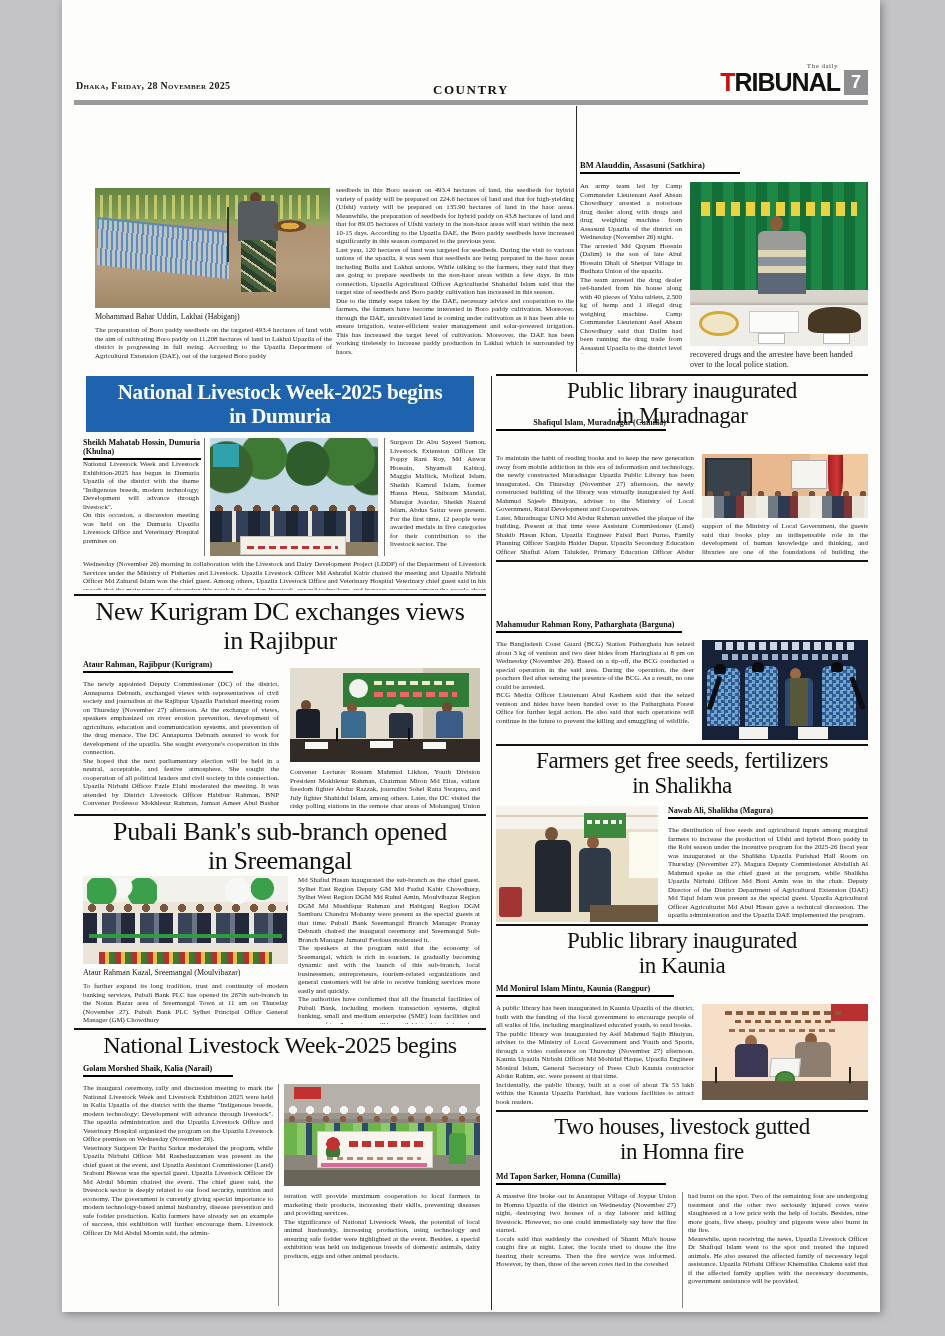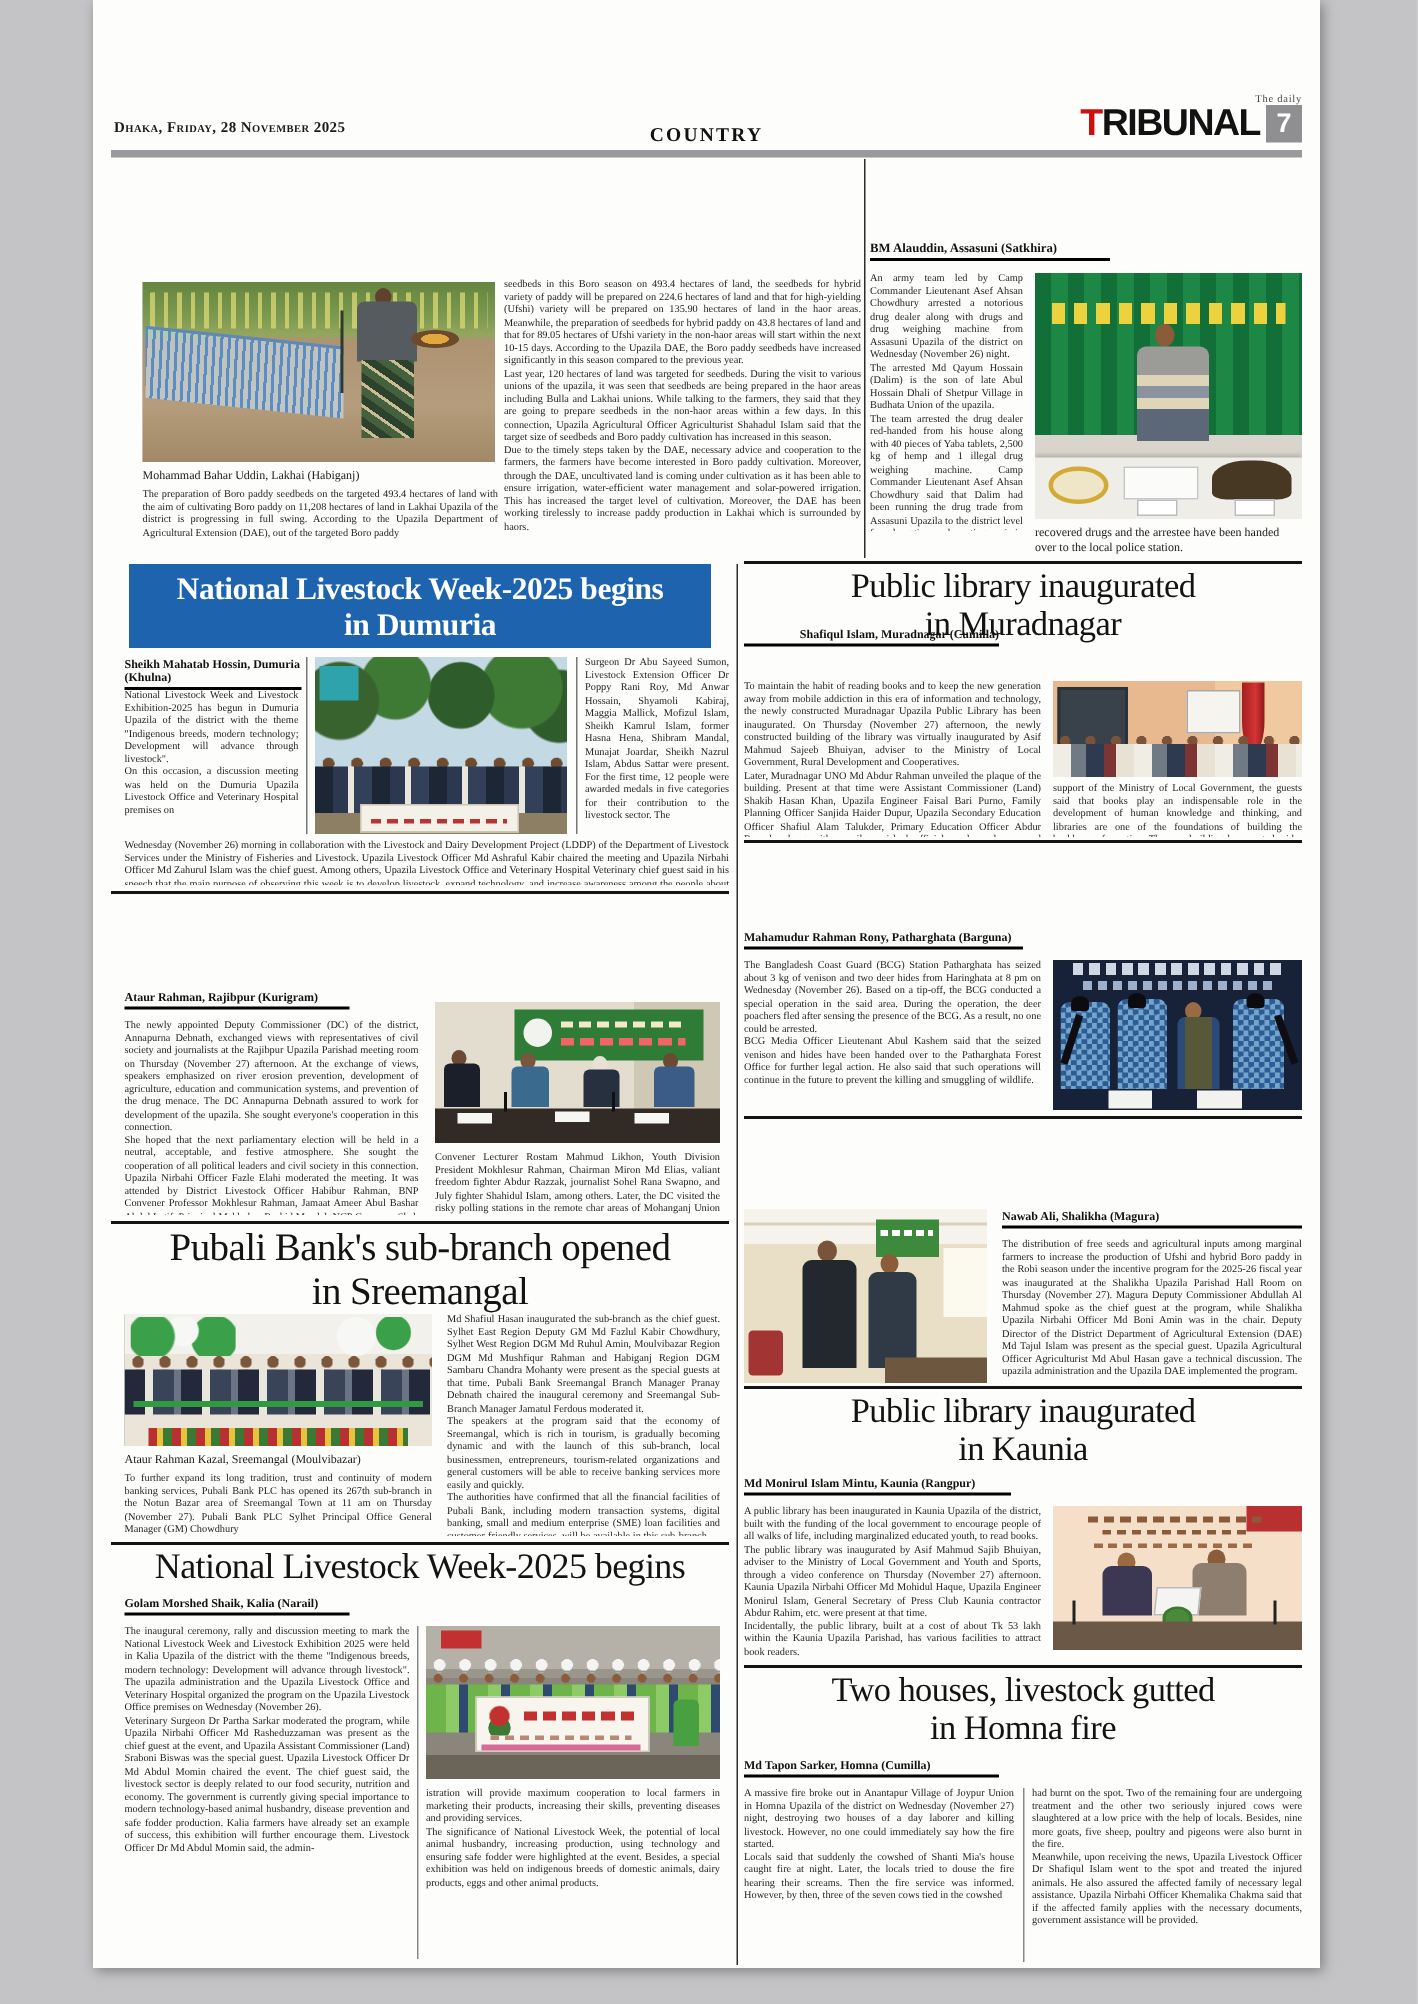--- a/index.html
+++ b/index.html
@@ -6,21 +6,21 @@
   .page{position:relative;width:945px;height:1336px;background:#c4c4c6;overflow:hidden;
         font-family:"Liberation Serif",serif;}
   .paper{position:absolute;left:62px;top:0;width:818px;height:1312px;background:#fdfdfc;
          box-shadow:2px 2px 8px rgba(0,0,0,.35);}
   
   .dateline{position:absolute;left:14px;top:80px;font-size:10px;font-weight:bold;
             font-variant:small-caps;color:#1a1a1a;letter-spacing:.3px;}
   .country{position:absolute;left:0;right:0;top:82px;text-align:center;font-size:13px;
            font-weight:bold;letter-spacing:1.5px;font-variant:small-caps;color:#111;}
   .logo{position:absolute;right:12px;top:62px;text-align:right;}
-  .logo .tag{font-size:7px;color:#444;letter-spacing:.5px;display:block;}
+  .logo .tag{font-size:7px;color:#444;letter-spacing:.5px;display:block;margin-right:30px;}
   .logo .word{font-family:"Liberation Sans",sans-serif;font-weight:900;font-size:25px;
               letter-spacing:-1px;color:#121212;line-height:1;}
   .logo .word .t{color:#cf0f0f;}
   .pagebox{display:inline-block;vertical-align:top;margin-left:4px;width:24px;height:25px;
            background:#8f8f92;color:#fff;font-family:"Liberation Sans",sans-serif;
            font-weight:bold;font-size:18px;text-align:center;line-height:25px;}
   .toprule{position:absolute;left:12px;right:12px;top:100px;height:5px;background:#9a9a9c;}
   
   .vline{position:absolute;width:1px;background:#2c2c2c;}
   .hrule{position:absolute;height:2px;background:#141414;}
@@ -112,20 +112,22 @@
       <div style="left:18%;bottom:1%;width:62%;height:14%;background:#f4f1e8;border:1px solid #c9c4b4;"></div>
       <div style="left:22%;bottom:6%;width:54%;height:3px;background:repeating-linear-gradient(90deg,#b33 0 7px,transparent 7px 11px);"></div>
     </div>
     <div class="vline" style="left:310px;top:62px;height:118px;background:#777;"></div>
     <div class="bd" style="left:316px;top:62px;width:96px;height:118px;">Surgeon Dr Abu Sayeed Sumon, Livestock Extension Officer Dr Poppy Rani Roy, Md Anwar Hossain, Shyamoli Kabiraj, Maggia Mallick, Mofizul Islam, Sheikh Kamrul Islam, former Hasna Hena, Shibram Mandal, Munajat Joardar, Sheikh Nazrul Islam, Abdus Sattar were present. For the first time, 12 people were awarded medals in five categories for their contribution to the livestock sector. The</div>
     <div class="bd" style="left:9px;top:184px;width:403px;height:30px;">Wednesday (November 26) morning in collaboration with the Livestock and Dairy Development Project (LDDP) of the Department of Livestock Services under the Ministry of Fisheries and Livestock. Upazila Livestock Officer Md Ashraful Kabir chaired the meeting and Upazila Nirbahi Officer Md Zahurul Islam was the chief guest. Among others, Upazila Livestock Office and Veterinary Hospital Veterinary chief guest said in his speech that the main purpose of observing this week is to develop livestock, expand technology, and increase awareness among the people about safe food production. Upazila Livestock Department Deputy Assistant Officer Chanchal Kumar Mandal moderated the program. Before the discussion, a huge rally was brought out that paraded various roads of the town and ended at the Livestock Department. The guests visited 30 stalls organized by the Department.</div>
   </div>
 
   <div class="hrule" style="left:12px;top:594px;width:412px;"></div>
   <div class="sec" style="left:12px;top:598px;width:412px;height:214px;">
+    <div class="hl" style="top:0;font-size:26px;">New Kurigram DC exchanges views
+in Rajibpur</div>
     <div class="by" style="left:9px;top:62px;width:150px;font-size:8px;">Ataur Rahman, Rajibpur (Kurigram)</div>
     <div class="bd" style="left:9px;top:82px;width:196px;height:130px;">The newly appointed Deputy Commissioner (DC) of the district, Annapurna Debnath, exchanged views with representatives of civil society and journalists at the Rajibpur Upazila Parishad meeting room on Thursday (November 27) afternoon. At the exchange of views, speakers emphasized on river erosion prevention, development of agriculture, education and communication systems, and prevention of the drug menace. The DC Annapurna Debnath assured to work for development of the upazila. She sought everyone's cooperation in this connection.
 She hoped that the next parliamentary election will be held in a neutral, acceptable, and festive atmosphere. She sought the cooperation of all political leaders and civil society in this connection. Upazila Nirbahi Officer Fazle Elahi moderated the meeting. It was attended by District Livestock Officer Habibur Rahman, BNP Convener Professor Mokhlesur Rahman, Jamaat Ameer Abul Bashar Abdul Latif, Principal Mahbubur Rashid Mandal, NCP Convener Shah Alam, Jubo Dal</div>
     <div class="photo" style="left:216px;top:70px;width:190px;height:94px;">
       <div style="inset:0;background:linear-gradient(90deg,#e2ddcf 0 70%,#cfc8b5 70% 100%);"></div>
       <div style="left:28%;top:5%;width:66%;height:36%;background:#2f7c36;"></div>
       <div style="left:31%;top:12%;width:10%;height:20%;background:#f2f2ee;border-radius:50%;"></div>
       <div style="left:44%;top:14%;width:44%;height:4px;background:repeating-linear-gradient(90deg,#f3e9c8 0 8px,transparent 8px 12px);"></div>
       <div style="left:44%;top:26%;width:44%;height:5px;background:repeating-linear-gradient(90deg,#e66 0 9px,transparent 9px 13px);"></div>
       <div style="left:6%;top:34%;width:10px;height:11px;border-radius:50%;background:#6b4a33;"></div>
@@ -228,20 +230,22 @@
       <div style="left:78%;bottom:68%;width:12px;height:10px;border-radius:50% 50% 20% 20%;background:#0c0c10;"></div>
       <div style="left:6%;bottom:30%;width:5px;height:34%;background:#0e0e12;transform:rotate(18deg);"></div>
       <div style="right:5%;bottom:30%;width:5px;height:34%;background:#0e0e12;transform:rotate(-20deg);"></div>
       <div style="left:22%;bottom:1%;width:18%;height:12%;background:#f2f2ee;"></div>
       <div style="left:58%;bottom:1%;width:18%;height:12%;background:#f2f2ee;"></div>
     </div>
   </div>
 
   <div class="hrule" style="left:434px;top:744px;width:372px;"></div>
   <div class="sec" style="left:434px;top:748px;width:372px;height:176px;">
+    <div class="hl" style="top:0;font-size:23px;">Farmers get free seeds, fertilizers
+in Shalikha</div>
     <div class="photo" style="left:0;top:58px;width:162px;height:116px;">
       <div style="inset:0;background:linear-gradient(180deg,#f6f3ec 0 20%,#e9dfc7 20% 100%);"></div>
       <div style="left:0;top:8%;right:0;height:2px;background:#d8d0bc;"></div>
       <div style="right:0;top:22%;width:18%;height:40%;background:#fcf9ef;"></div>
       <div style="right:20%;top:6%;width:26%;height:22%;background:#3e8a3c;"></div>
       <div style="right:22%;top:12%;width:22%;height:4px;background:repeating-linear-gradient(90deg,#fff 0 5px,transparent 5px 8px);"></div>
       <div style="left:30%;top:18%;width:13px;height:14px;border-radius:50%;background:#7a543a;"></div>
       <div style="left:24%;top:29%;width:22%;height:62%;background:#23272e;border-radius:6px 6px 0 0;"></div>
       <div style="left:56%;top:26%;width:12px;height:13px;border-radius:50%;background:#8a5c3a;"></div>
       <div style="left:51%;top:36%;width:20%;height:55%;background:#303a46;border-radius:6px 6px 0 0;"></div>

